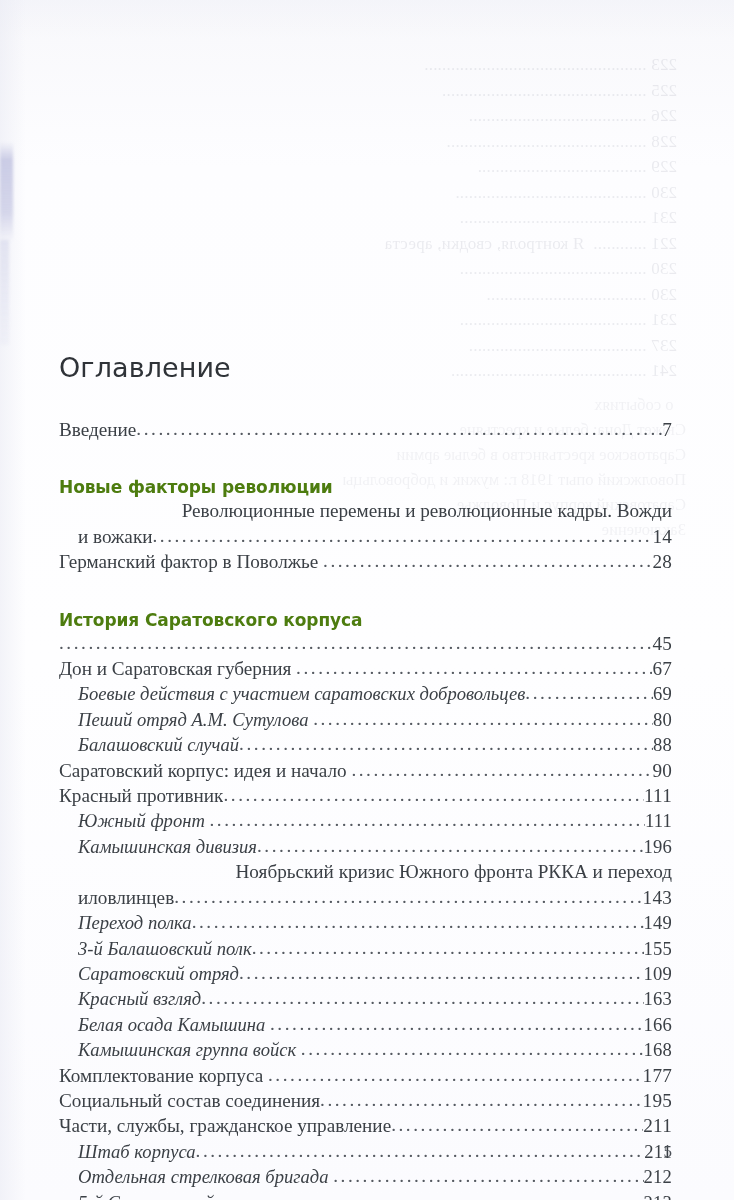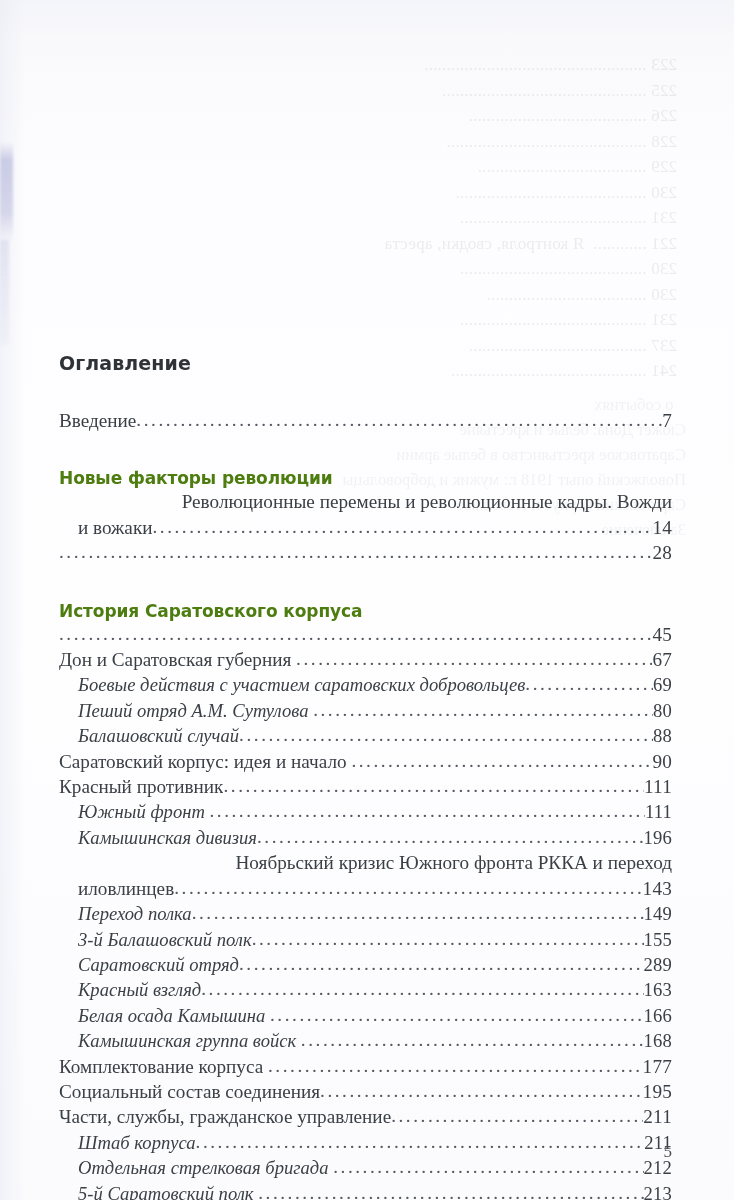--- a/index.html
+++ b/index.html
@@ -104,22 +104,22 @@
   .content {
     position: absolute;
     left: 59px;
     top: 352px;
     width: 613px;
   }
 
   h1.toc-title {
     margin: 0 0 34px 0;
     font-family: "DejaVu Sans", "Liberation Sans", sans-serif;
-    font-size: 19px;
-    font-weight: bold;
+    font-size: 27px;
+    font-weight: normal;
     letter-spacing: .1px;
     color: #2f3338;
   }
 
   .group-heading {
     font-family: "DejaVu Sans", "Liberation Sans", sans-serif;
     font-size: 17px;
     font-weight: bold;
     color: #4d7c0f;
     letter-spacing: -.1px;
@@ -232,20 +232,21 @@
         </div>
         <div class="gap-sm"></div>
         <div class="group-heading">Новые факторы революции</div>
         <div class="plainline">Революционные перемены и революционные кадры. Вожди</div>
         <div class="entry lvl-1 wrapline">
           <span class="etext">и вожаки</span>
           <span class="leader">................................................................................................................................................................................................................................................................................................................................................................................................................</span>
           <span class="pg">14</span>
         </div>
         <div class="entry lvl-1">
+          <span class="etext">Германский фактор в Поволжье&nbsp;</span>
           <span class="leader">................................................................................................................................................................................................................................................................................................................................................................................................................</span>
           <span class="pg">28</span>
         </div>
         <div class="gap-sm"></div>
         <div class="group-heading">История Саратовского корпуса</div>
         <div class="entry lvl-1">
           <span class="leader">................................................................................................................................................................................................................................................................................................................................................................................................................</span>
           <span class="pg">45</span>
         </div>
         <div class="entry lvl-1">
@@ -300,21 +301,21 @@
           <span class="pg">149</span>
         </div>
         <div class="entry lvl-2">
           <span class="etext">3-й Балашовский полк</span>
           <span class="leader">................................................................................................................................................................................................................................................................................................................................................................................................................</span>
           <span class="pg">155</span>
         </div>
         <div class="entry lvl-2">
           <span class="etext">Саратовский отряд</span>
           <span class="leader">................................................................................................................................................................................................................................................................................................................................................................................................................</span>
-          <span class="pg">289</span>
+          <span class="pg">109</span>
         </div>
         <div class="entry lvl-2">
           <span class="etext">Красный взгляд</span>
           <span class="leader">................................................................................................................................................................................................................................................................................................................................................................................................................</span>
           <span class="pg">163</span>
         </div>
         <div class="entry lvl-2">
           <span class="etext">Белая осада Камышина&nbsp;</span>
           <span class="leader">................................................................................................................................................................................................................................................................................................................................................................................................................</span>
           <span class="pg">166</span>

